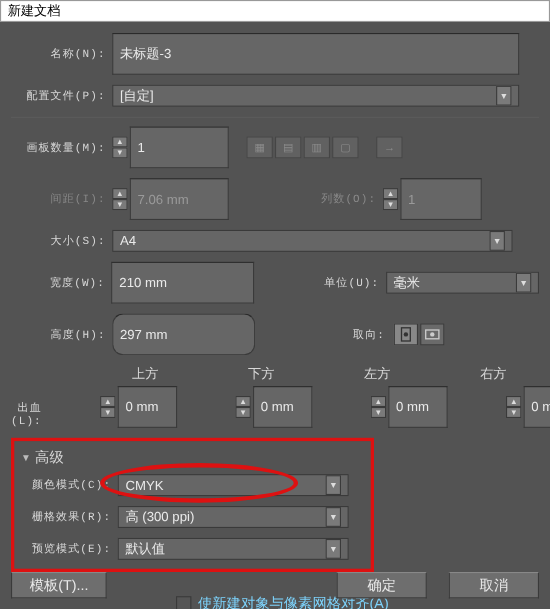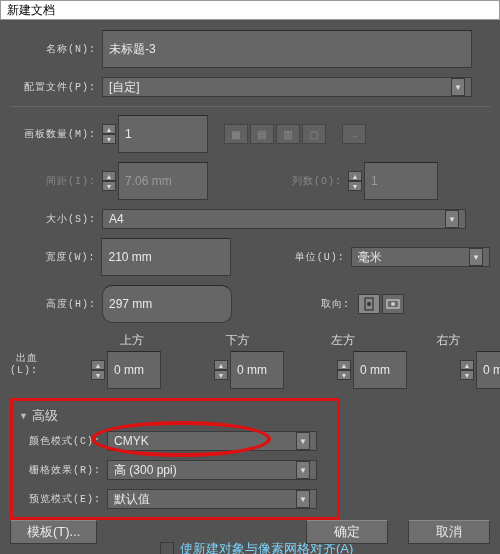--- a/index.html
+++ b/index.html
@@ -14,21 +14,21 @@
 .txt.dim { color: #9a9a9a; }
 .sel { background: #666; border: 1px solid #3a3a3a; color: #eaeaea; font-size: 12px; height: 20px; padding: 2px 6px; position: relative; display: flex; align-items: center; justify-content: space-between; }
 .sel .arrow, .stepbtn { width: 14px; height: 18px; background: #7a7a7a; border: 1px solid #3a3a3a; display: inline-flex; align-items: center; justify-content: center; font-size: 8px; color: #ddd; }
 .stepper { display: flex; flex-direction: column; margin-right: 2px; }
 .stepper .sb { width: 14px; height: 10px; background: #7a7a7a; border: 1px solid #3a3a3a; font-size: 7px; color: #ddd; display: flex; align-items: center; justify-content: center; line-height: 1; }
 .iconbtn { width: 24px; height: 20px; background: #6e6e6e; border: 1px solid #3a3a3a; margin-left: 2px; display: inline-flex; align-items: center; justify-content: center; font-size: 10px; color: #bbb; }
 .iconbtn.dim { opacity: .55; }
 .hr { height: 1px; background: #3a3a3a; border-bottom: 1px solid #666; margin: 4px 0 8px 0; }
 .bleedhdr { display: flex; margin-left: 110px; color: #d8d8d8; font-size: 12px; gap: 52px; margin-bottom: 2px; }
 .bleedhdr span { width: 70px; }
-.bleedrow { display: flex; align-items: flex-start; gap: 47px; }
+.bleedrow { display: flex; align-items: flex-end; gap: 47px; }
 .bfield { display: flex; align-items: center; margin-right: 6px; }
 .link { width: 20px; height: 28px; background: #6e6e6e; border: 1px solid #3a3a3a; display: flex; align-items: center; justify-content: center; color: #ccc; font-size: 12px; margin-left: 4px; }
 .adv { border: 3px solid #d11; padding: 6px 6px 6px 6px; margin-top: 8px; width: 330px; }
 .advhdr { color: #d8d8d8; font-size: 13px; margin-bottom: 6px; display: flex; align-items: center; gap: 4px; }
 .tri { font-size: 9px; color: #bbb; }
 .oval { position: absolute; width: 180px; height: 36px; border: 4px solid #d11; border-radius: 50%; pointer-events: none; }
 .cbrow { display: flex; align-items: center; color: #7dd3fc; font-size: 13px; margin-left: 110px; margin-top: 20px; padding-left: 40px; }
 .cb { width: 14px; height: 14px; background: #555; border: 1px solid #3a3a3a; margin-right: 6px; }
 .btnbar { display: flex; gap: 20px; position: absolute; bottom: 10px; left: 10px; right: 10px; align-items: center; }
 .btn { background: #6e6e6e; border: 1px solid #3a3a3a; border-top-color: #888; color: #eaeaea; font-size: 13px; height: 24px; padding: 0 16px; display: inline-flex; align-items: center; }

